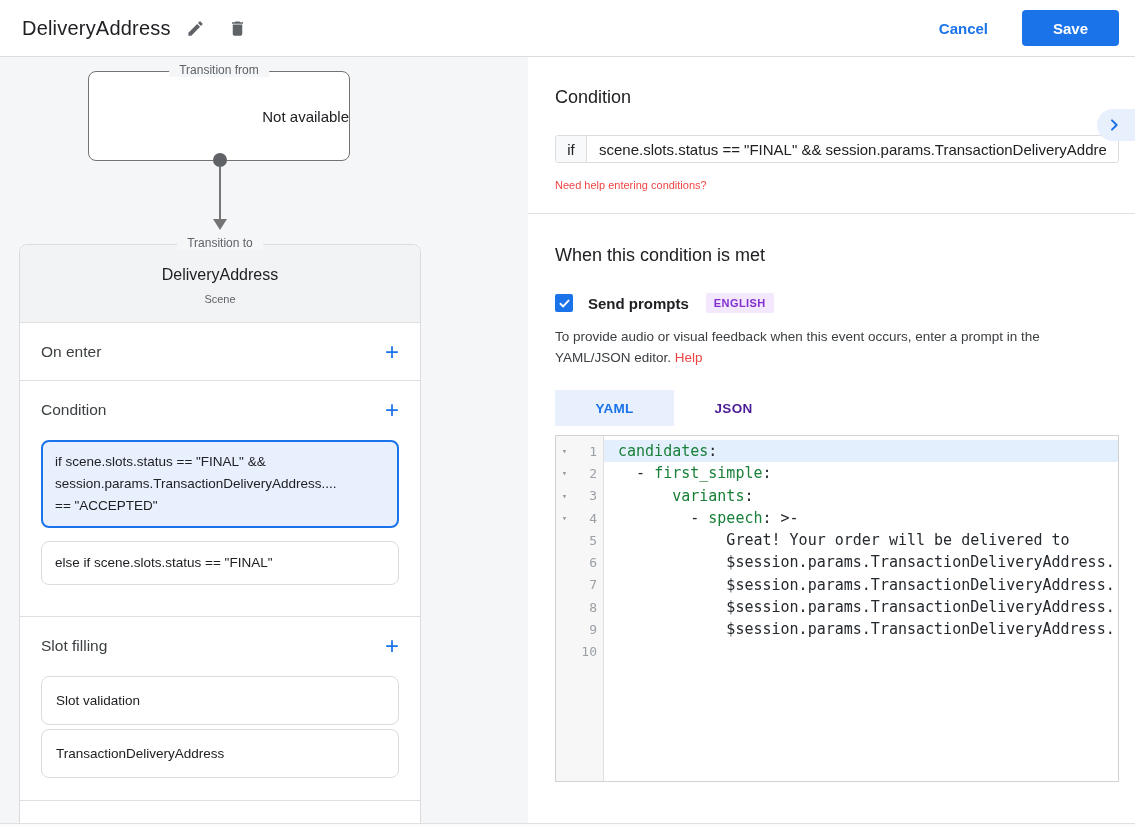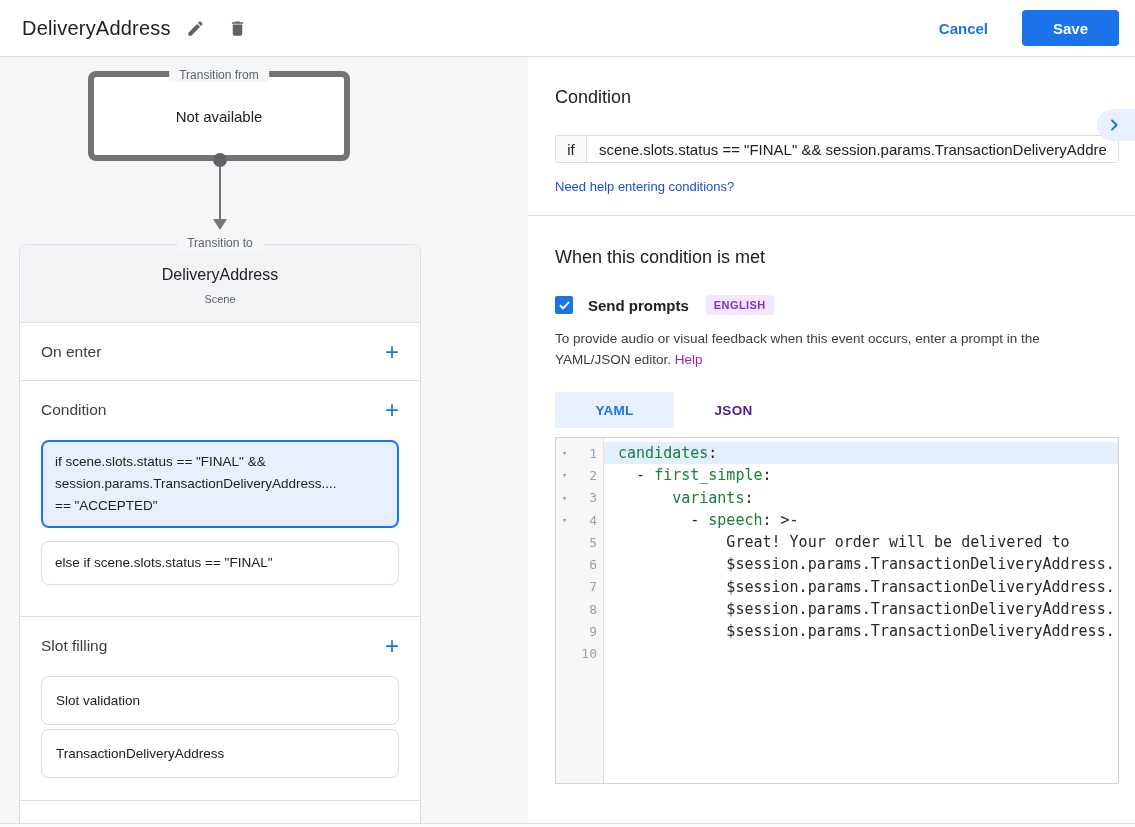--- a/index.html
+++ b/index.html
@@ -19,21 +19,21 @@
   .save-btn { background:#1a73e8; color:#fff; border:none; border-radius:4px;
     font-size:15px; font-weight:bold; width:97px; height:36px; cursor:pointer; font-family:inherit; }
 
   
   .main { flex:1; display:flex; overflow:hidden; }
   .left-col { width:528px; flex:0 0 528px; background:#f4f6f8; position:relative; overflow:hidden; }
   .right-col { flex:1; background:#fff; position:relative; overflow:hidden; }
 
   
   .tf-box { position:absolute; left:88px; top:14px; width:262px; height:90px; background:#fff;
-    border:6px solid #737373; border-radius:8px; display:flex; align-items:center; justify-content:center; }
+    border:1px solid #737373; border-radius:8px; display:flex; align-items:center; justify-content:flex-end; }
   .legend { position:absolute; top:-9px; left:50%; transform:translateX(-50%);
     background:#f4f6f8; padding:0 10px; font-size:12px; color:#5f6368; white-space:nowrap; }
   .tf-value { font-size:15px; color:#202124; }
 
   
   .connector { position:absolute; left:212px; top:96px; width:15px; display:flex;
     flex-direction:column; align-items:center; }
   .connector .dot { width:14px; height:14px; border-radius:50%; background:#5f6368; }
   .connector .line { width:2px; height:52px; background:#757575; }
   .connector .head { width:0; height:0; border-left:7px solid transparent;
@@ -64,35 +64,35 @@
   .cond-head { font-size:18px; color:#202124; margin-top:30px; }
   .expand-pill { position:absolute; right:0; top:22px; width:38px; height:32px;
     background:#e8f0fe; border:none; border-radius:16px 0 0 16px; cursor:pointer;
     display:flex; align-items:center; justify-content:center; padding-right:4px; }
   .if-row { margin-top:27px; height:28px; display:flex; border:1px solid #dadce0; border-radius:3px;
     overflow:hidden; background:#fff; }
   .if-cell { width:31px; flex:0 0 31px; background:#f8f9fa; border-right:1px solid #dadce0;
     display:flex; align-items:center; justify-content:center; font-size:15px; color:#202124; }
   .if-input { flex:1; border:none; outline:none; padding:0 12px; font-size:15px;
     color:#202124; font-family:inherit; white-space:nowrap; overflow:hidden; }
-  .help-link { display:inline-block; margin-top:16px; font-size:13px; color:#1d4ed8;
+  .help-link { display:inline-block; margin-top:16px; font-size:11px; color:#ef4444;
     text-decoration:none; cursor:pointer; }
 
   .met-section { padding:0 16px 0 27px; }
   .met-head { font-size:18px; color:#202124; margin-top:31px; }
   .check-row { display:flex; align-items:center; margin-top:27px; }
   .checkbox { width:18px; height:18px; border:2px solid #5f6368; border-radius:2px;
     background:#fff; flex:0 0 18px; cursor:pointer; }
   .checkbox.checked { border-color:#1a73e8; background:#1a73e8; display:flex;
     align-items:center; justify-content:center; }
   .check-label { font-size:15px; font-weight:bold; color:#202124; margin-left:15px; cursor:pointer; }
   .lang-badge { margin-left:17px; background:#f3e8fd; color:#8430ce; font-size:11px;
     font-weight:bold; letter-spacing:.4px; padding:4px 8px; border-radius:2px; }
   .helper { margin-top:13px; width:560px; font-size:13.5px; line-height:21px; color:#3c4043; }
-  .helper a { color:#a21caf; text-decoration:none; cursor:pointer; }
+  .helper a { color:#ef4444; text-decoration:none; cursor:pointer; }
 
   .tabs { display:flex; margin-top:22px; }
   .tab { width:119px; height:36px; display:flex; align-items:center; justify-content:center;
     font-size:13.5px; font-weight:bold; color:#4c1d95; letter-spacing:.3px; cursor:pointer; }
   .tab.active { background:#e8f0fe; color:#1a73e8; }
 
   
   .editor { margin-top:9px; height:347px; border:1px solid #d2d2d2; display:flex;
     font-family:"DejaVu Sans Mono", monospace; font-size:15px; background:#fff; }
   .gutter { width:48px; flex:0 0 48px; background:#f7f7f7; border-right:1px solid #e0e0e0;

